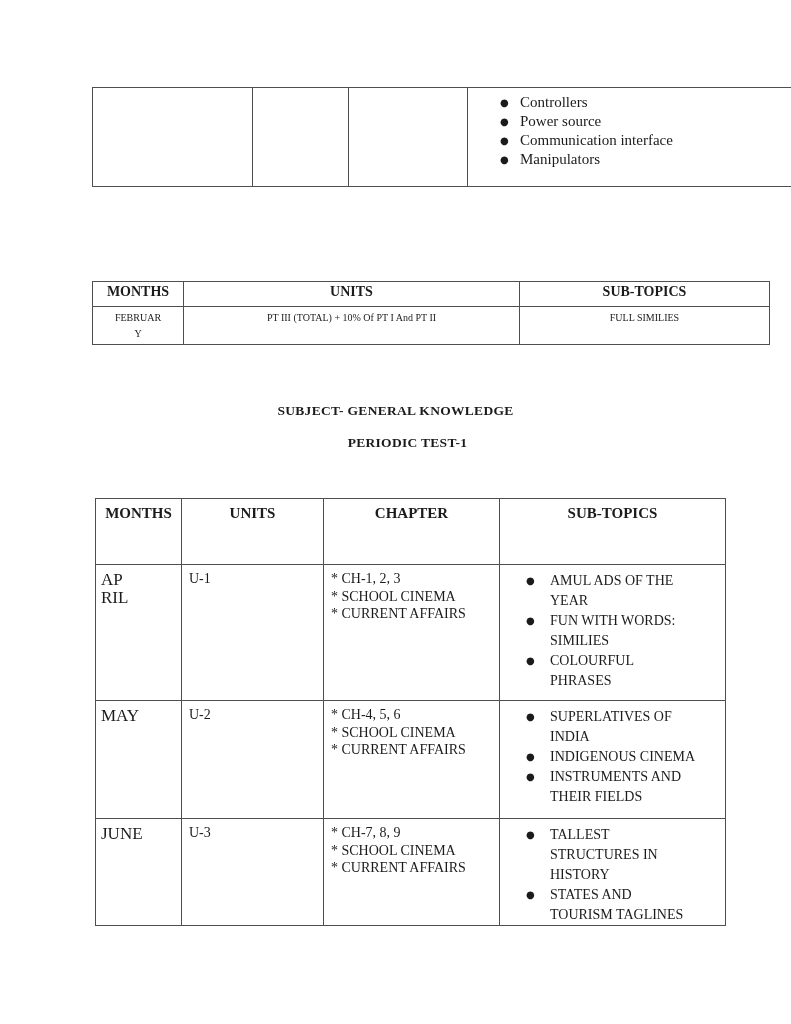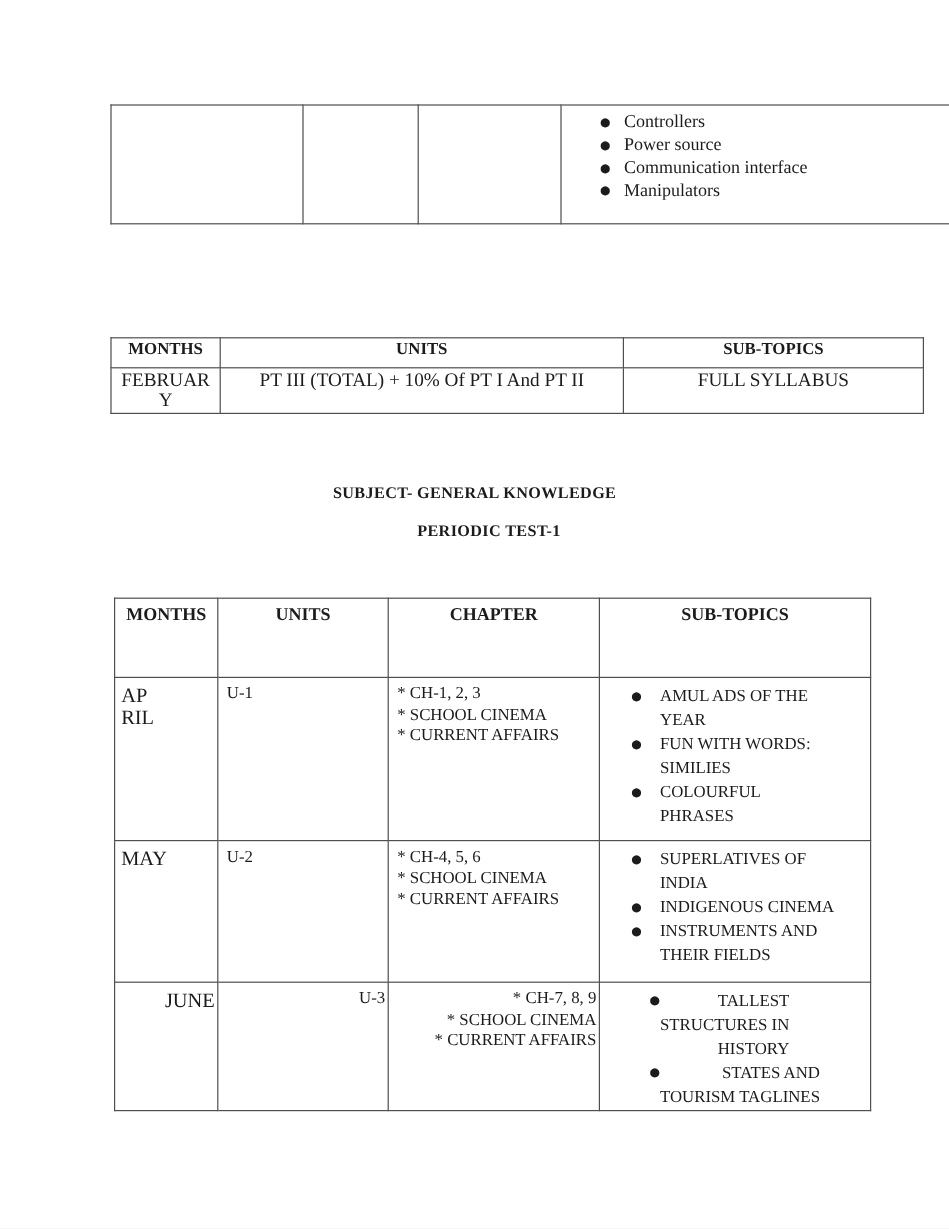--- a/index.html
+++ b/index.html
@@ -27,32 +27,32 @@
   .h-subject{position:absolute;left:0;top:403px;width:791px;text-align:center;
     font-size:13.5px;font-weight:bold;letter-spacing:.3px;}
   .h-test{position:absolute;left:0;top:435px;width:791px;text-align:center;
     font-size:13.5px;font-weight:bold;letter-spacing:.3px;padding-left:12px;}
 
   
   .tbl-annual{left:92px;top:281px;width:668px;}
   .tbl-annual .c1{width:88px;} .tbl-annual .c2{width:333px;} .tbl-annual .c3{width:247px;}
   .tbl-annual .hrow td{height:21px;font-weight:bold;font-size:14px;
     text-align:center;padding-top:2px;}
-  .tbl-annual .brow td{height:33px;font-size:16px;text-align:center;
+  .tbl-annual .brow td{height:33px;font-size:10px;text-align:center;
     padding-top:3px;line-height:16px;}
   .wrap{white-space:pre-line;}
 
   
   .tbl-gk{left:95px;top:498px;width:618px;}
   .tbl-gk .c1{width:83px;} .tbl-gk .c2{width:139px;}
   .tbl-gk .c3{width:173px;} .tbl-gk .c4{width:223px;}
   .tbl-gk .hrow td{height:58px;font-weight:bold;font-size:15px;
     text-align:center;padding-top:6px;}
   .tbl-gk .r-apr td{height:129px;} .tbl-gk .r-may td{height:111px;}
-  .tbl-gk .r-jun td{height:94px;text-align:right;}
+  .tbl-gk .r-jun td{height:94px;}
   .td-month{font-weight:normal;font-size:17px;padding:6px 2px 0 5px;
     line-height:18px;white-space:pre-line;}
   .td-unit{font-size:14px;padding:6px 2px 0 7px;}
   .td-chap{font-size:14px;padding:5px 2px 0 7px;line-height:17.5px;}
   .td-sub{padding:6px 4px 0 26px;}
   .td-sub .blt{width:24px;flex:0 0 24px;line-height:20px;}
   .td-sub .b-text{font-size:14px;line-height:20px;}
 </style>
 </head>
 <body>
@@ -92,21 +92,21 @@
     <tbody>
         <tr class="hrow">
       <td class="c1">MONTHS</td>
       <td class="c2">UNITS</td>
       <td class="c3">SUB-TOPICS</td>
     </tr>
     <tr class="brow">
       <td class="c1 wrap">FEBRUAR
 Y</td>
       <td class="c2">PT III (TOTAL) + 10% Of PT I And PT II</td>
-      <td class="c3">FULL SYLLABUS</td>
+      <td class="c3">FULL SIMILIES</td>
     </tr>
   </tbody>
     </table>
 
   <div class="h-subject">SUBJECT- GENERAL KNOWLEDGE</div>
   <div class="h-test">PERIODIC TEST-1</div>
 
   <table class="tbl-gk">
     <tbody>
         <tr class="hrow">

